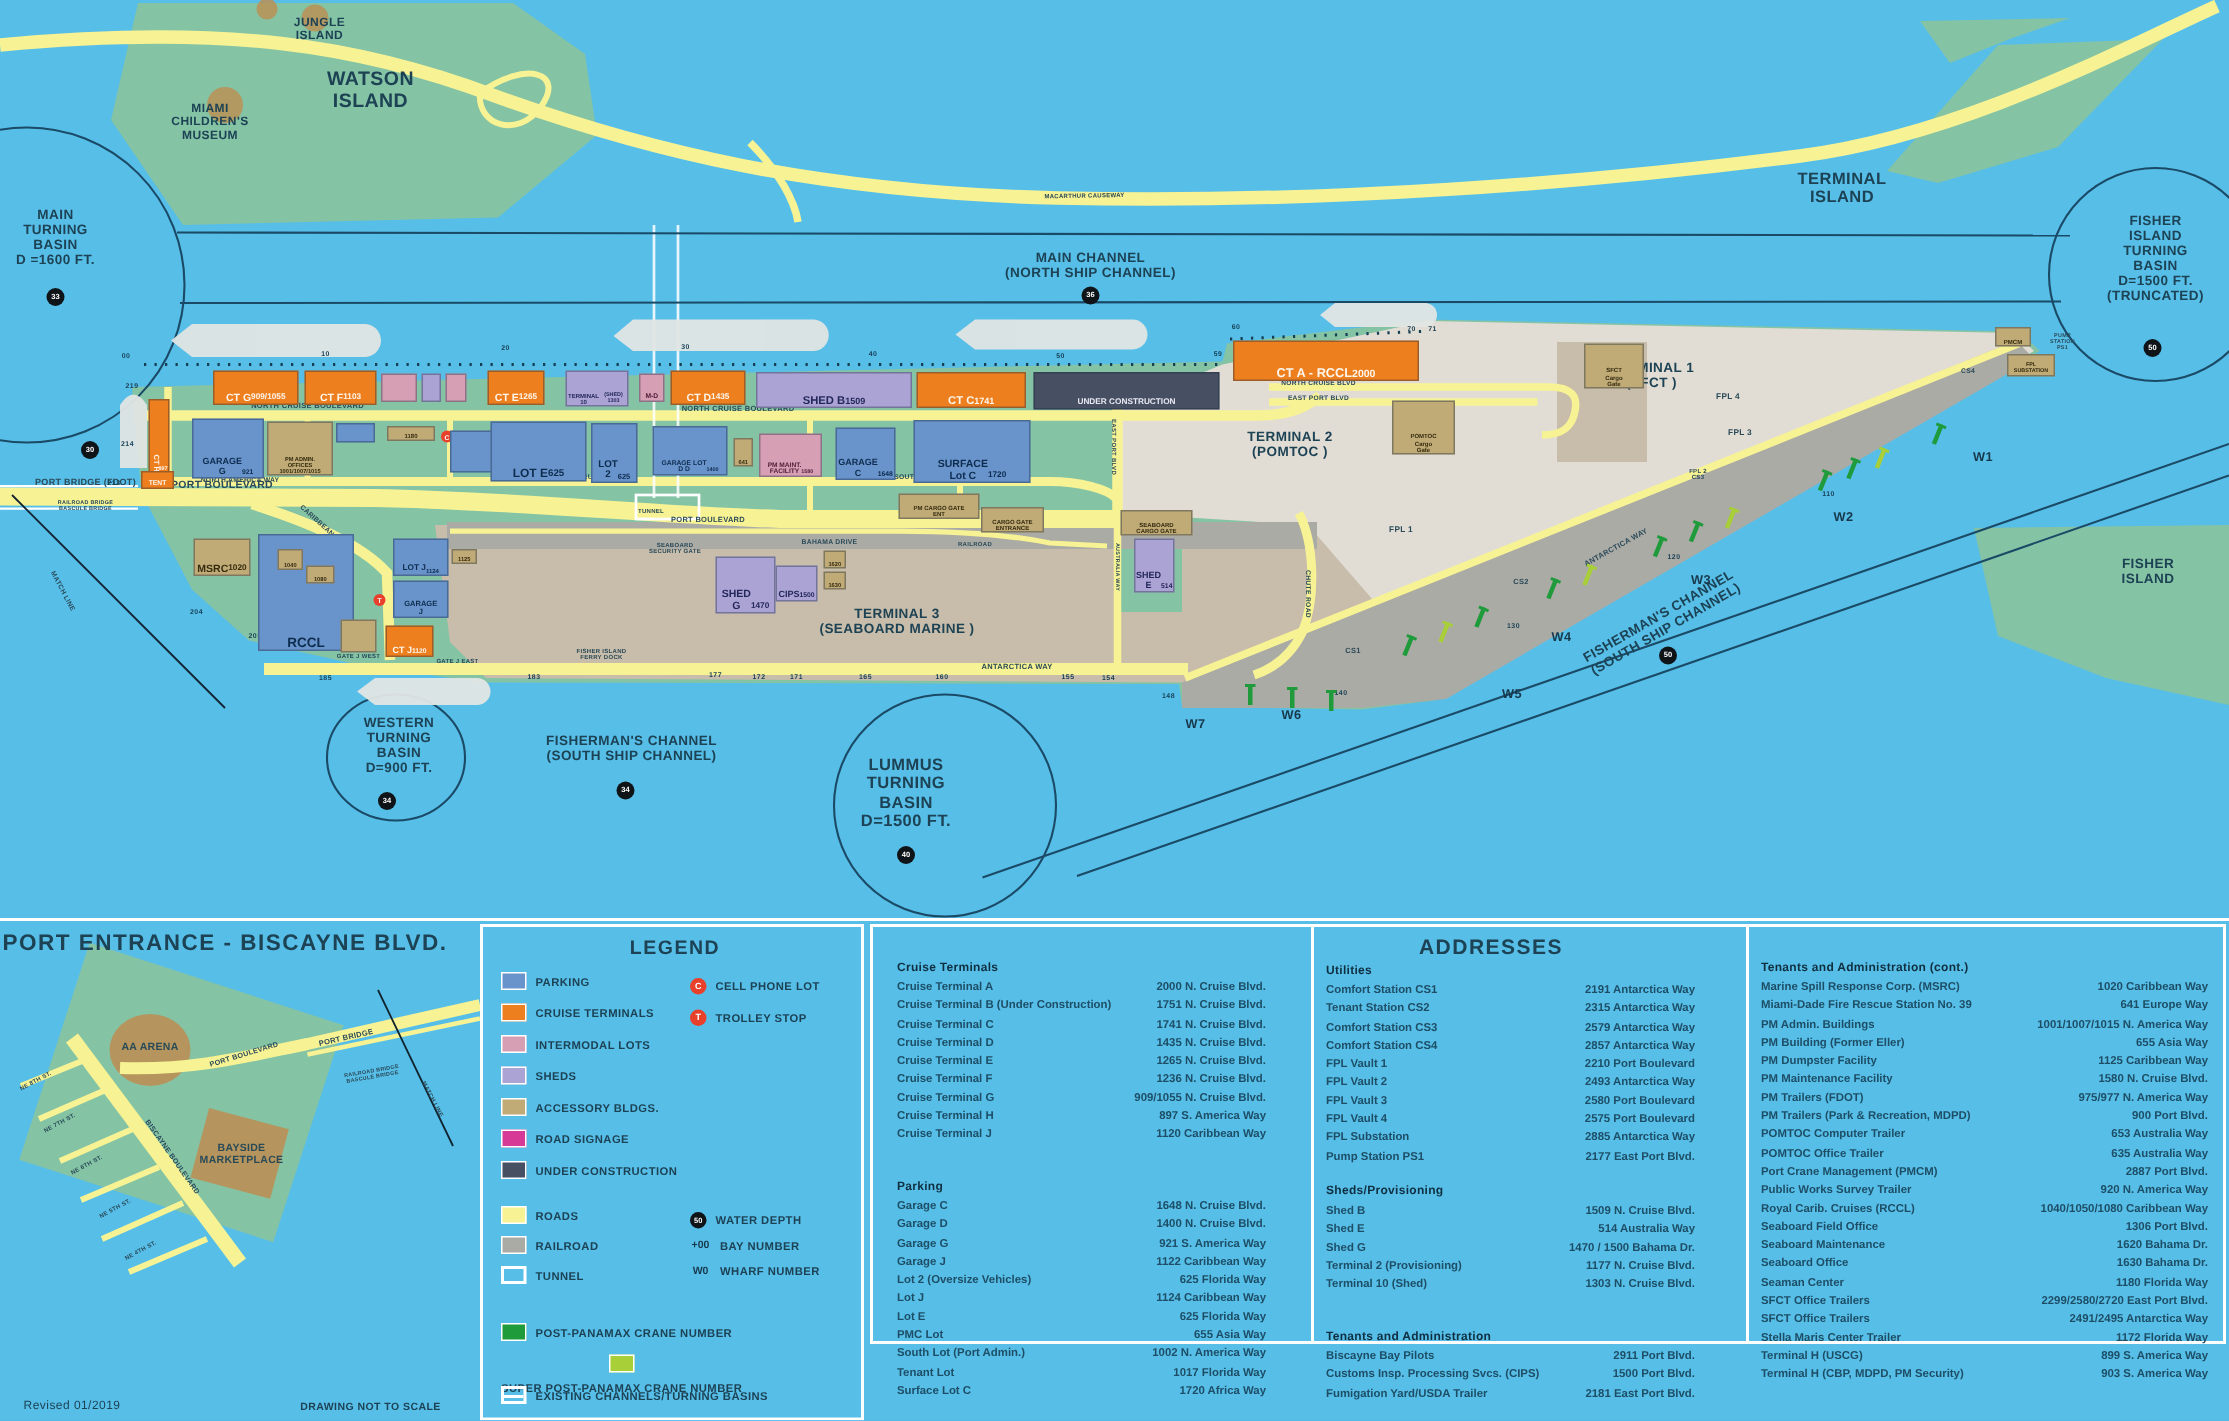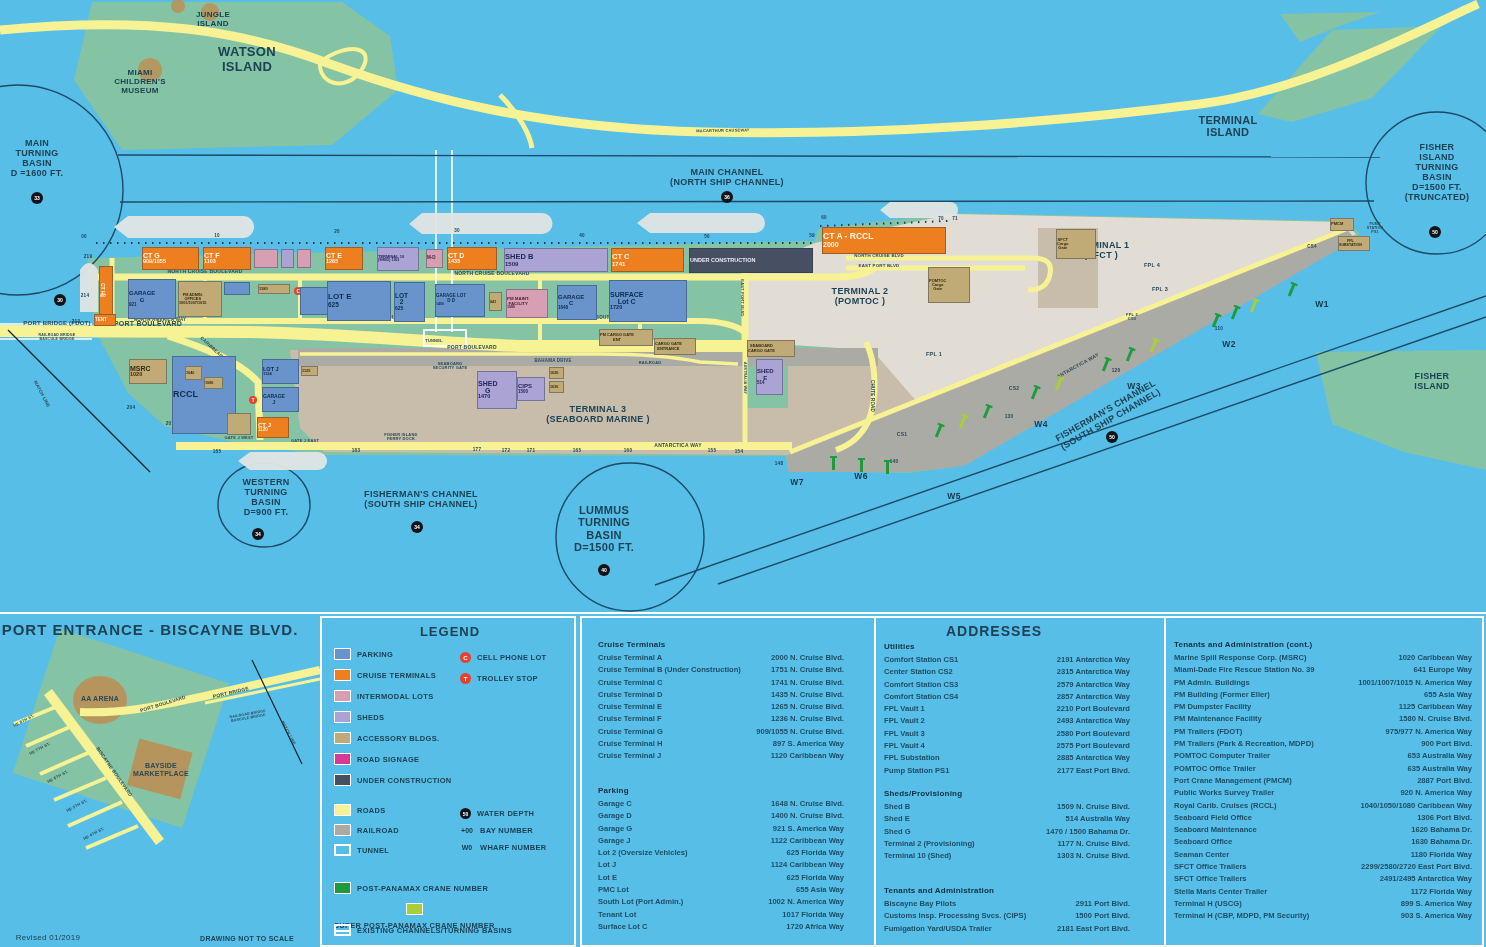--- a/index.html
+++ b/index.html
@@ -10,21 +10,21 @@
        line-height:1.12;transform:translate(-50%,-50%);letter-spacing:.3px;font-weight:600;}
   .road{font-weight:600;color:#2A4A58;letter-spacing:.2px;}
   .bay{font-weight:600;color:#173F54;}
   .wharf{font-weight:700;color:#16384A;}
   .badge{position:absolute;width:12px;height:12px;border-radius:50%;background:#0E1418;
          color:#fff;font-size:5px;font-weight:700;display:flex;align-items:center;
          justify-content:center;transform:translate(-50%,-50%);}
   .rmark{position:absolute;width:8px;height:8px;border-radius:50%;background:#E8402A;
          color:#fff;font-size:4.5px;font-weight:700;display:flex;align-items:center;
          justify-content:center;transform:translate(-50%,-50%);}
-  .bld{position:absolute;display:flex;flex-direction:column;align-items:flex-start;
+  .bld{position:absolute;display:flex;align-items:flex-end;
        justify-content:center;border:1px solid rgba(20,40,60,.38);text-align:center;
        line-height:1.05;font-weight:700;white-space:pre-line;box-sizing:border-box;}
   .k-cruise{background:#EE7F1F;color:#FDF6EC;}
   .k-parking{background:#6894CB;color:#0E2C4E;}
   .k-shed{background:#ABA3D4;color:#23275A;}
   .k-accessory{background:#C0AA76;color:#352C10;}
   .k-intermodal{background:#D79FB3;color:#50203A;}
   .k-uc{background:#474F63;color:#E9E9F2;}
   .vert{writing-mode:vertical-rl;}
   .crane{position:absolute;width:3px;height:14px;transform-origin:50% 0;}
@@ -252,21 +252,21 @@
       <div class="lbl bay" style="left: 739px; top: 452px; font-size: 4.6px;">154</div>
       <div class="lbl bay" style="left: 779px; top: 464px; font-size: 4.6px;">148</div>
       <div class="lbl bay" style="left: 894px; top: 462px; font-size: 4.6px;">140</div>
       <div class="lbl bay" style="left: 1009px; top: 417px; font-size: 4.6px;">130</div>
       <div class="lbl bay" style="left: 1116px; top: 371px; font-size: 4.6px;">120</div>
       <div class="lbl bay" style="left: 1219px; top: 329px; font-size: 4.6px;">110</div>
       <div class="lbl wharf" style="left: 1322px; top: 305px; font-size: 8.5px;">W1</div>
       <div class="lbl wharf" style="left: 1229px; top: 345px; font-size: 8.5px;">W2</div>
       <div class="lbl wharf" style="left: 1134px; top: 387px; font-size: 8.5px;">W3</div>
       <div class="lbl wharf" style="left: 1041px; top: 425px; font-size: 8.5px;">W4</div>
-      <div class="lbl wharf" style="left: 954px; top: 463px; font-size: 8.5px; margin-top: 34px;">W5</div>
+      <div class="lbl wharf" style="left: 1008px; top: 463px; font-size: 8.5px;">W5</div>
       <div class="lbl wharf" style="left: 861px; top: 477px; font-size: 8.5px; text-align: right;">W6</div>
       <div class="lbl wharf" style="left: 797px; top: 483px; font-size: 8.5px;">W7</div>
       <div class="lbl road" style="left: 100px; top: 699px; font-size: 7px;">AA ARENA</div>
       <div class="lbl road" style="left: 161px; top: 770px; font-size: 7px;">BAYSIDE
 MARKETPLACE</div>
       <div class="lbl road" style="left: 163px; top: 704px; font-size: 4.8px; transform: translate(-50%, -50%) rotate(-17deg);">PORT BOULEVARD</div>
       <div class="lbl road" style="left: 231px; top: 693px; font-size: 5px; transform: translate(-50%, -50%) rotate(-13deg);">PORT BRIDGE</div>
       <div class="lbl road" style="left: 248px; top: 716px; font-size: 3.6px; transform: translate(-50%, -50%) rotate(-10deg);">RAILROAD BRIDGE
 BASCULE BRIDGE</div>
       <div class="lbl road" style="left: 288px; top: 733px; font-size: 4px; transform: translate(-50%, -50%) rotate(62deg);">MATCH LINE</div>
@@ -446,21 +446,21 @@
           <div class="lg-glyph">+00</div>
           <div class="lg-txt">BAY NUMBER</div>
         </div>
         <div class="lg-item" style="left: 138px; top: 225px;">
           <div class="lg-glyph">W0</div>
           <div class="lg-txt">WHARF NUMBER</div>
         </div>
       </div>
   </div>
 
-  <div class="panel" style="left:580px;top:616px;width:904px;height:331px;">
+  <div class="panel" style="left:580px;top:616px;width:904px;height:280px;">
     <div class="ptitle" style="left:412px;top:5px;font-size:14px;">ADDRESSES</div>
     <div style="position:absolute;left:292px;top:0;bottom:0;border-left:2px solid #FFF;"></div>
     <div style="position:absolute;left:582px;top:0;bottom:0;border-left:2px solid #FFF;"></div>
     <div id="addr-cols">
         <div class="addr-col" style="left: 16px; top: 0px; width: 246px;">
           <div class="addr-sec" style="top: 22px;">
             <div class="addr-h">Cruise Terminals</div>
             <div class="addr-row">
               <div class="l">Cruise Terminal A</div>
               <div class="v">2000 N. Cruise Blvd.</div>
@@ -547,21 +547,21 @@
           </div>
         </div>
         <div class="addr-col" style="left: 302px; top: 0px; width: 246px;">
           <div class="addr-sec" style="top: 24px;">
             <div class="addr-h">Utilities</div>
             <div class="addr-row">
               <div class="l">Comfort Station CS1</div>
               <div class="v">2191 Antarctica Way</div>
             </div>
             <div class="addr-row">
-              <div class="l">Center Station CS2</div>
+              <div class="l">Tenant Station CS2</div>
               <div class="v">2315 Antarctica Way</div>
             </div>
             <div class="addr-row">
               <div class="l">Comfort Station CS3</div>
               <div class="v">2579 Antarctica Way</div>
             </div>
             <div class="addr-row">
               <div class="l">Comfort Station CS4</div>
               <div class="v">2857 Antarctica Way</div>
             </div>

